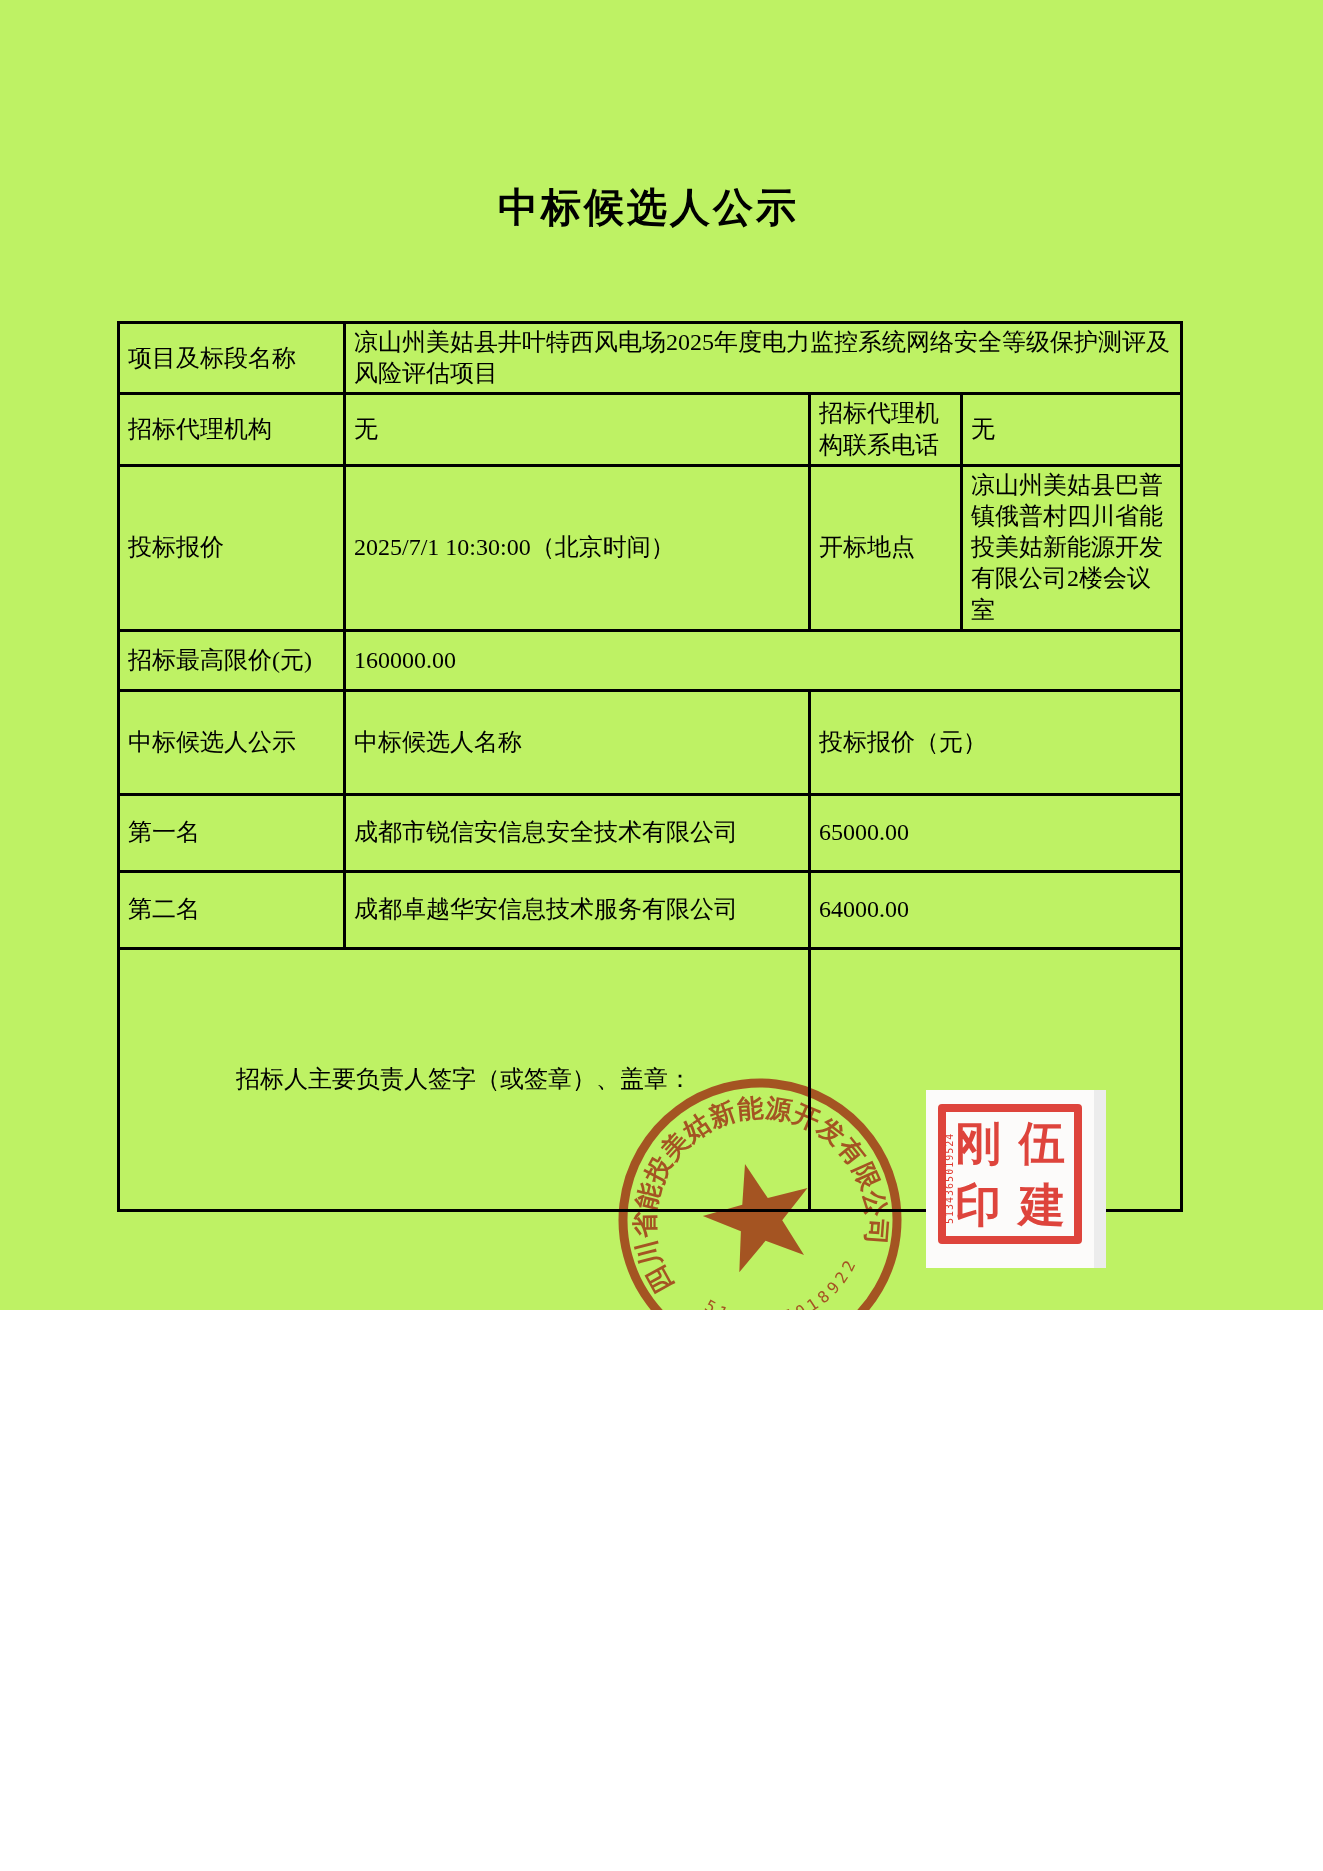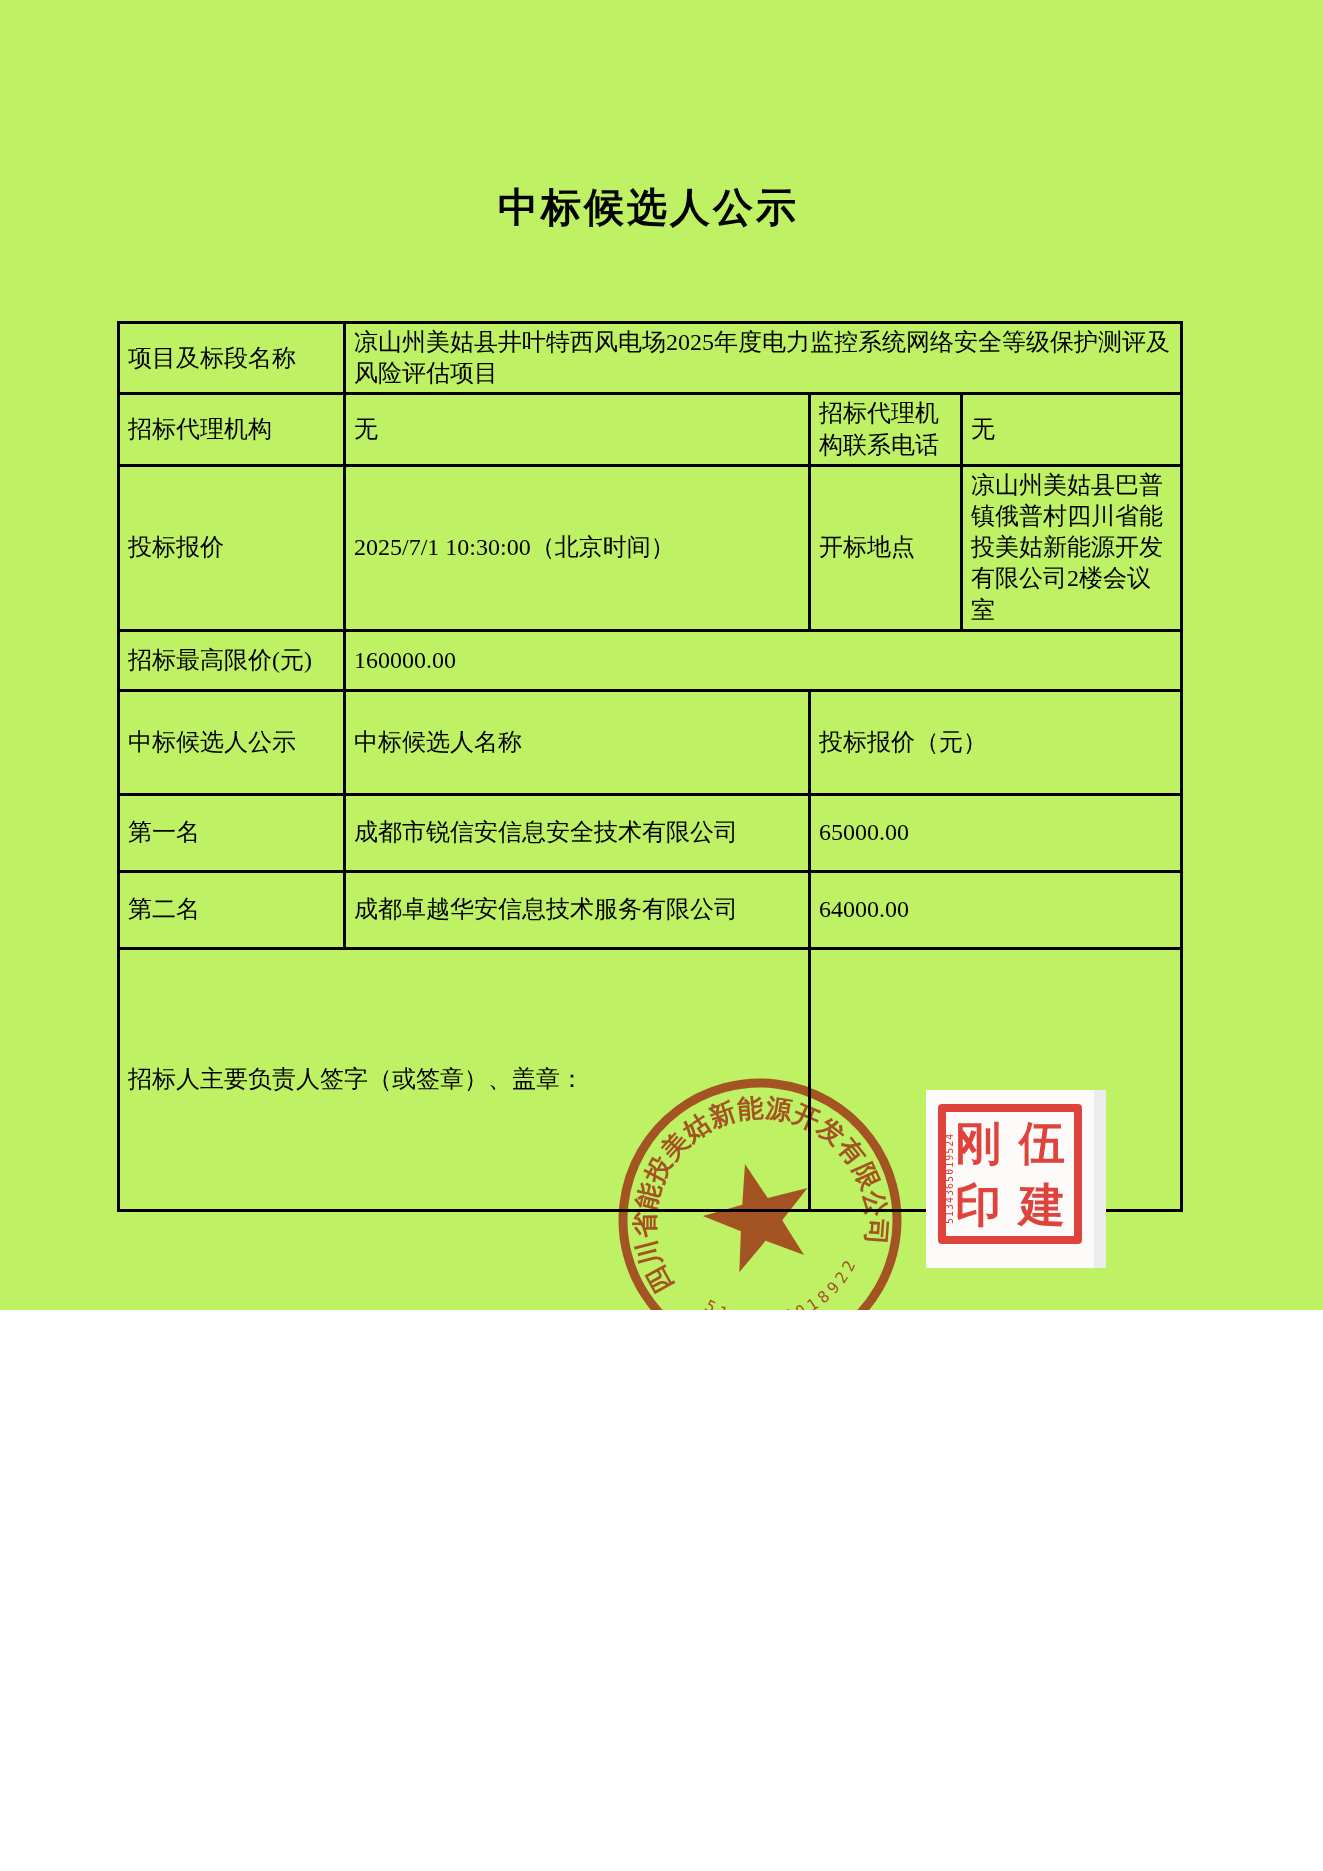--- a/index.html
+++ b/index.html
@@ -24,21 +24,21 @@
   .al { text-align:left; }
   .ac { text-align:left; }
   .r-project   { height:62px; }
   .r-owner     { height:105px; }
   .r-agency    { height:65px; }
   .r-time      { height:127px; }
   .r-maxprice  { height:60px; }
   .r-chead     { height:104px; }
   .r-cand      { height:77px; }
   .r-sign      { height:262px; }
-  .sign-cell   { text-align:left; white-space:nowrap; }
+  .sign-cell   { text-align:center; white-space:nowrap; }
 
   
   .company-seal {
     position:absolute; left:610px; top:1070px; width:300px; height:300px;
     mix-blend-mode:multiply; opacity:0.88;
   }
   
   .personal-seal-bg {
     position:absolute; left:926px; top:1090px; width:168px; height:178px;
     background:#fcfbfa; border-right:12px solid #ececec;

